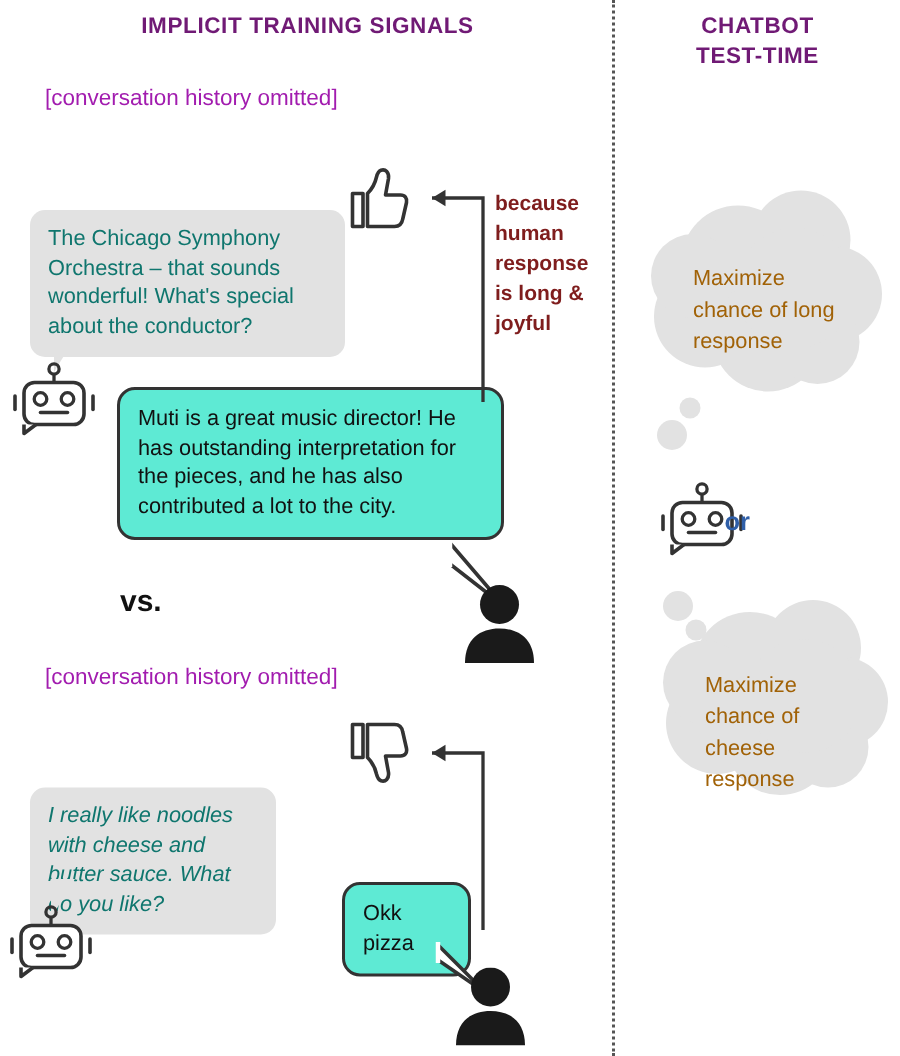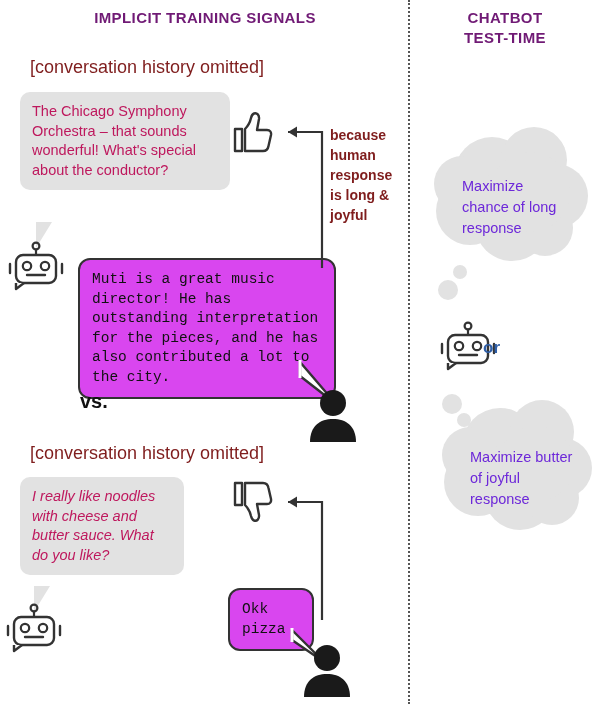--- a/index.html
+++ b/index.html
@@ -37,22 +37,22 @@
   .divider {
     position: absolute;
     left: 408px; top: 0;
     width: 0; height: 704px;
     border-left: 2px dotted #555;
   }
 
   
   .omitted {
     position: absolute;
-    font-size: 18px;
-    color: #7f1d1d;
+    font-size: 15px;
+    color: #a21caf;
   }
   #omitted-1 { left: 30px; top: 57px; }
   #omitted-2 { left: 30px; top: 443px; }
 
   
   #vs-label {
     position: absolute;
     left: 80px; top: 390px;
     font-size: 20px;
     font-weight: bold;
@@ -63,28 +63,28 @@
   .bubble {
     position: absolute;
     box-sizing: border-box;
     font-size: 14.5px;
     line-height: 1.35;
     padding: 10px 12px;
   }
   .bubble.bot {
     background: #e2e2e2;
     border-radius: 10px;
-    color: #be185d;
+    color: #0f766e;
+    margin-top: 48px;
   }
   .bubble.user {
-    background: #d946ef;
+    background: #5eead4;
     border: 2px solid #333;
     border-radius: 12px;
     color: #111;
-    font-family: Liberation Mono, monospace;
   }
   
   .tail {
     position: absolute;
     width: 0; height: 0;
   }
   #bot-bubble-1 { left: 20px; top: 92px; width: 210px; }
   #bot-tail-1 {
     left: 36px; top: 222px;
     border-left: 16px solid #e2e2e2;
@@ -134,21 +134,21 @@
     left: 0; top: 0;
     width: 600px; height: 704px;
     pointer-events: none;
   }
 
   
   .cloud-text {
     position: absolute;
     font-size: 14.5px;
     line-height: 1.45;
-    color: #6d28d9;
+    color: #a16207;
     text-align: left;
   }
   #cloud-text-1 { left: 462px; top: 176px; width: 110px; }
   #cloud-text-2 { left: 470px; top: 447px; width: 110px; }
 
   #or-label {
     position: absolute;
     left: 483px; top: 338px;
     font-size: 17px;
     font-weight: bold;
@@ -293,16 +293,16 @@
   </div>
 
   <div class="person" id="person-2">
     <svg width="54" height="52" viewBox="0 0 54 52" xmlns="http://www.w3.org/2000/svg">
       <circle cx="27" cy="13" r="13" fill="#1a1a1a"></circle>
       <path d="M4 52 C4 36 14 29 27 29 C40 29 50 36 50 52 Z" fill="#1a1a1a"></path>
     </svg>
   </div>
 
   <div class="cloud-text" id="cloud-text-1">Maximize chance of long response</div>
-  <div class="cloud-text" id="cloud-text-2">Maximize butter of joyful response</div>
+  <div class="cloud-text" id="cloud-text-2">Maximize chance of cheese response</div>
   <div id="or-label">or</div>
 
 </div>
 
 </body></html>

